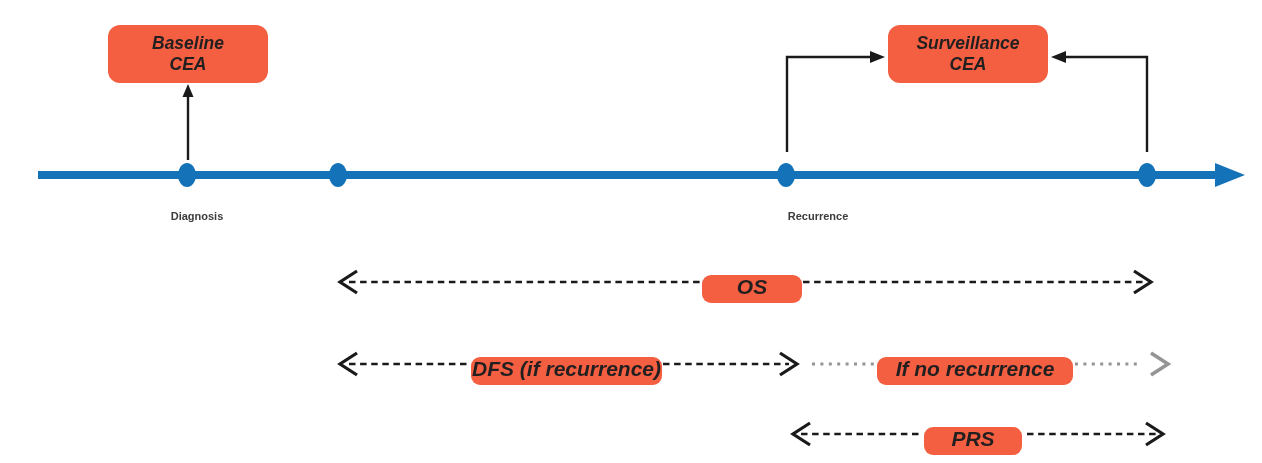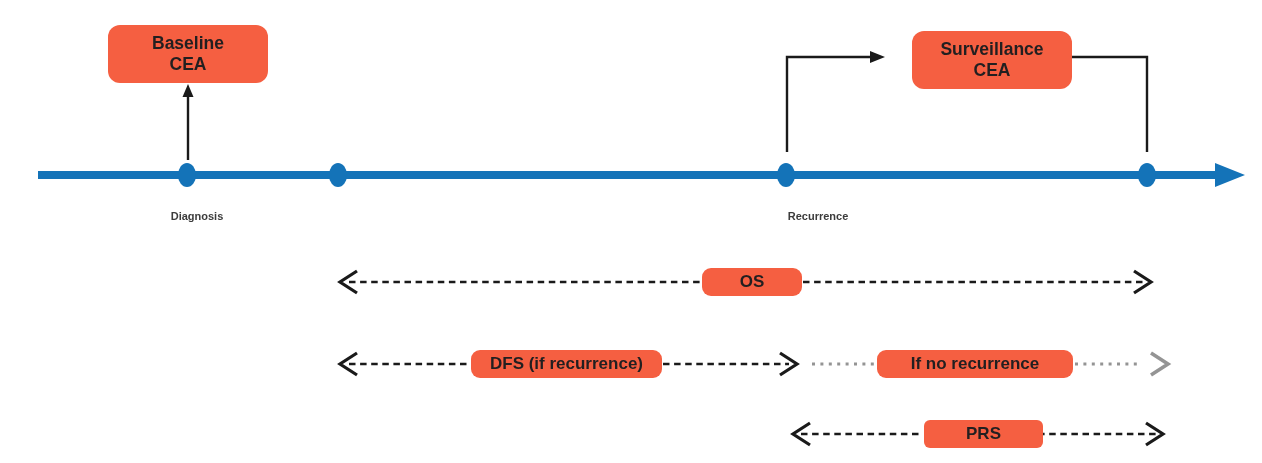--- a/index.html
+++ b/index.html
@@ -26,39 +26,40 @@
   .tl-fill     { fill:   var(--timeline_blue); }
   .blk-stroke  { stroke: var(--arrow_black); fill: none; }
   .blk-fill    { fill:   var(--arrow_black); }
   .gray-stroke { stroke: var(--dotted_gray); fill: none; }
 
   .box {
     position: absolute;
     background: var(--accent);
     color: var(--box_text);
     display: flex;
-    align-items: center;
     justify-content: center;
     text-align: center;
     font-weight: 600;
     white-space: nowrap;
     box-sizing: border-box;
+    font-style: italic;
   }
   .box.callout {
     width: 160px;
     height: 58px;
     border-radius: 12px;
     flex-direction: column;
     font-size: 17.5px;
     line-height: 21px;
   }
   .box.interval {
     height: 28px;
     border-radius: 9px;
-    font-size: 17px;
+    font-size: 21px;
+    margin-top: 7px;
   }
   .evt-label {
     position: absolute;
     top: 210px;
     transform: translateX(-50%);
     font-size: 11px;
     font-weight: 600;
     color: var(--label_text);
     white-space: nowrap;
   }
@@ -104,26 +105,26 @@
     <polyline points="810,423 793,434 810,445" class="blk-stroke" stroke-width="3.2"></polyline>
     <line x1="801" y1="434" x2="923" y2="434" class="blk-stroke" stroke-width="2.6" stroke-dasharray="6.5 4.6"></line>
     <line x1="1027" y1="434" x2="1156" y2="434" class="blk-stroke" stroke-width="2.6" stroke-dasharray="6.5 4.6"></line>
     <polyline points="1146,423 1163,434 1146,445" class="blk-stroke" stroke-width="3.2"></polyline>
   </svg>
 
   <div class="box callout" style="left:108px; top:25px;">
     <span>Baseline</span>
     <span>CEA</span>
   </div>
-  <div class="box callout" style="left:888px; top:31px;margin-left:24px;">
+  <div class="box callout" style="left:888px; top:25px;">
     <span>Surveillance</span>
     <span>CEA</span>
   </div>
 
   <div class="box interval" style="left:702px; top:268px; width:100px;">OS</div>
   <div class="box interval" style="left:877px; top:350px; width:196px;">If no recurrence</div>
   <div class="box interval" style="left:471px; top:350px; width:191px;">DFS (if recurrence)</div>
-  <div class="box interval" style="left:924px; top:420px; width:119px;border-radius:6px;">PRS</div>
+  <div class="box interval" style="left:924px; top:420px; width:98px;">PRS</div>
 
   <div class="evt-label" style="left:197px;">Diagnosis</div>
   <div class="evt-label" style="left:818px;">Recurrence</div>
 
 </div>
 
 </body></html>

